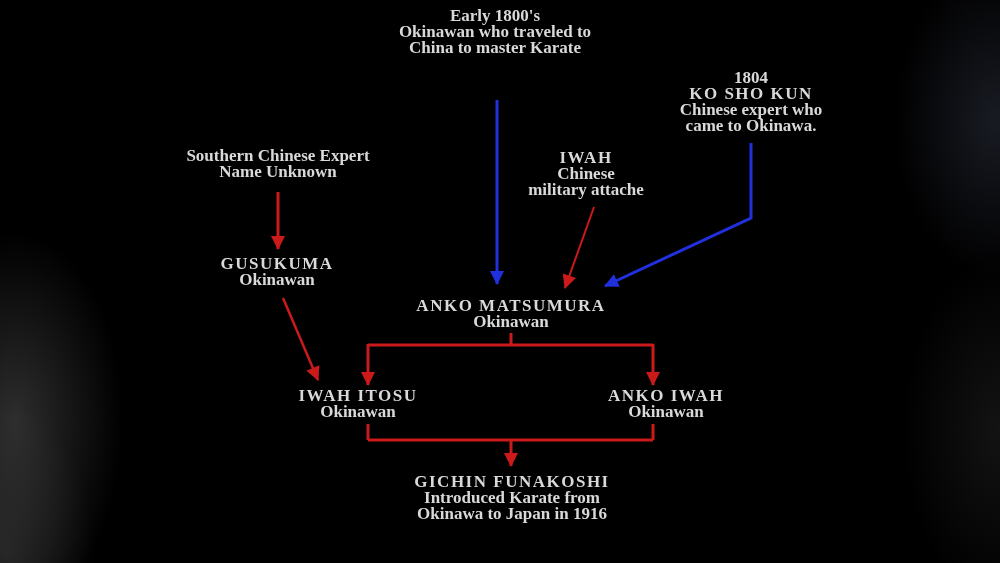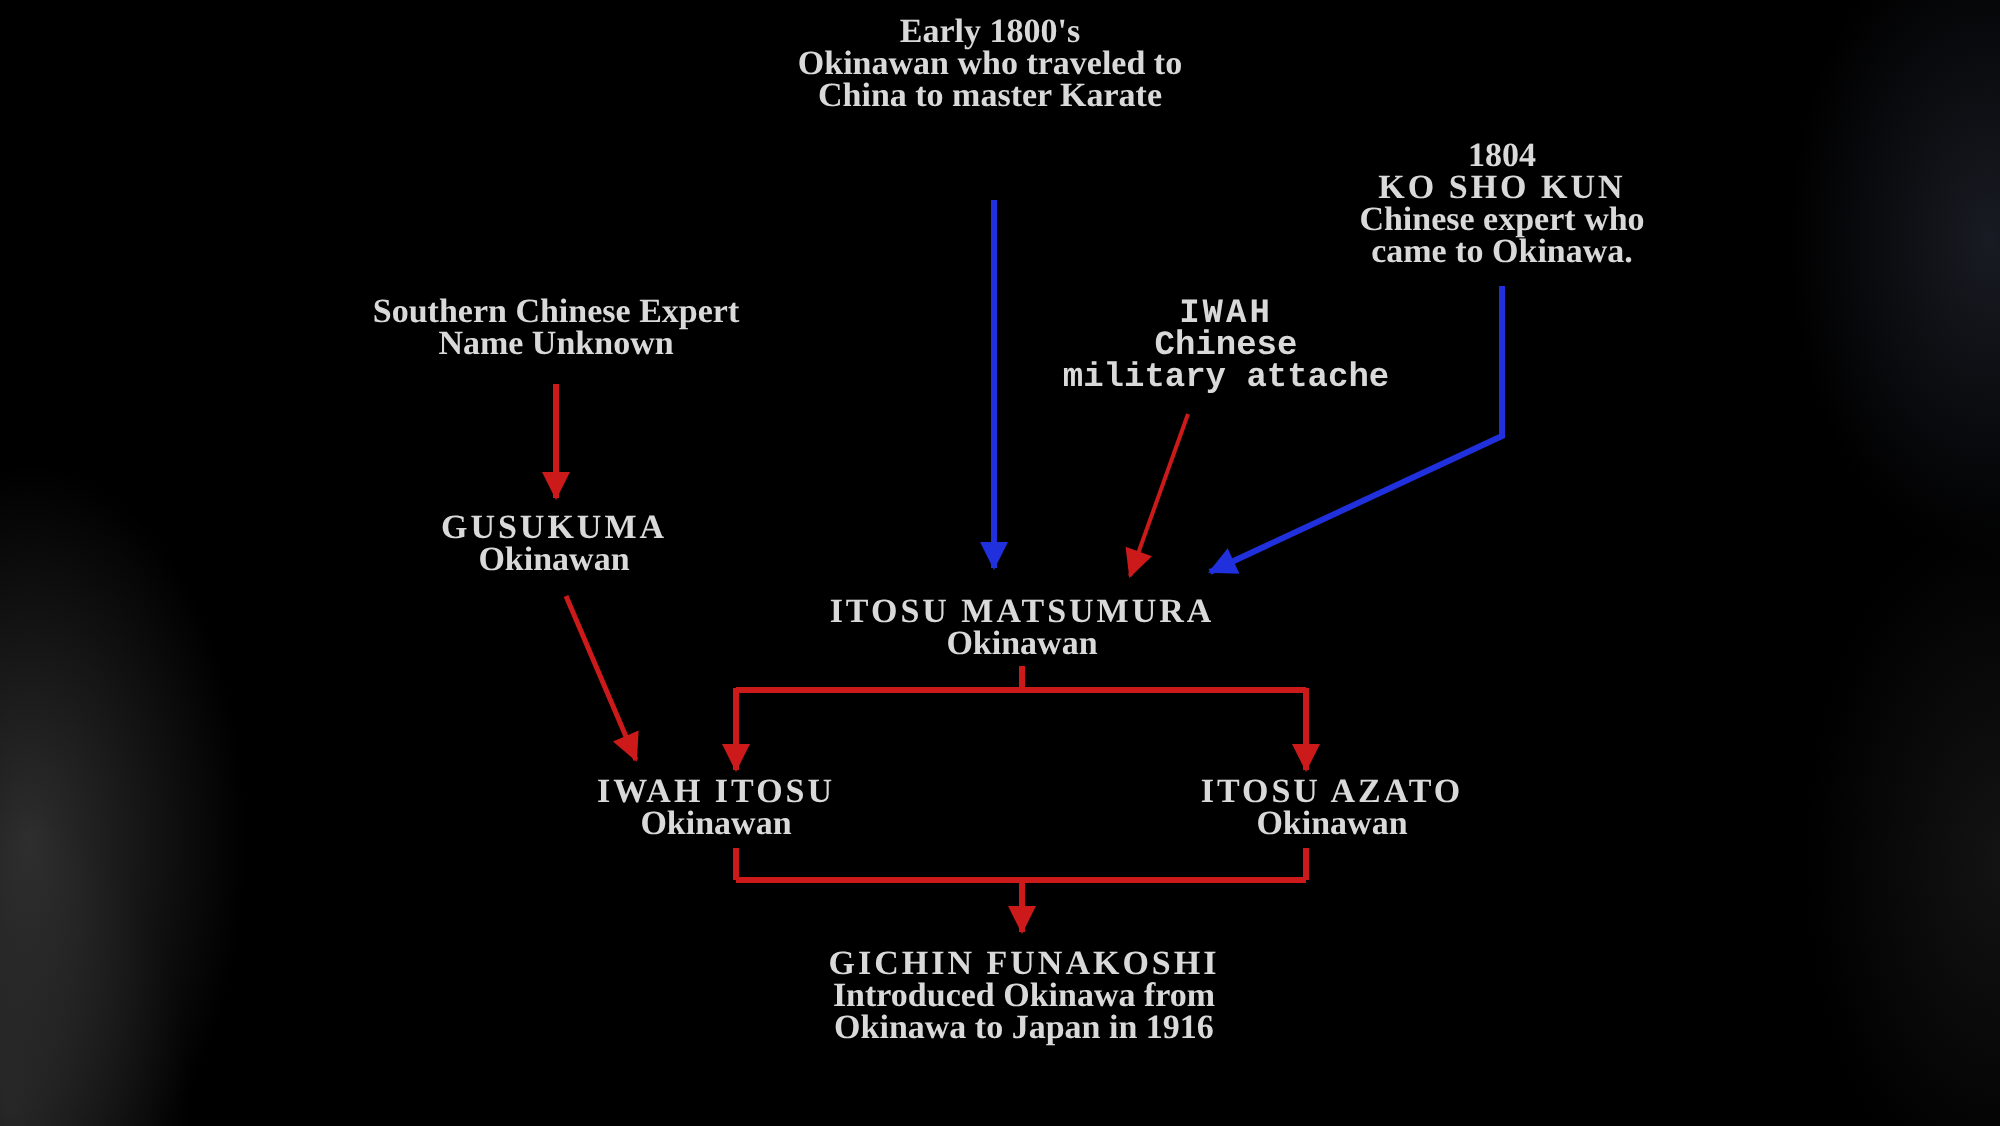--- a/index.html
+++ b/index.html
@@ -86,44 +86,44 @@
     <div class="line caps">KO SHO KUN</div>
     <div class="line">Chinese expert who</div>
     <div class="line">came to Okinawa.</div>
   </div>
 
   <div class="node" style="left:278px;top:148px;">
     <div class="line">Southern Chinese Expert</div>
     <div class="line">Name Unknown</div>
   </div>
 
-  <div class="node" style="left:613px;top:150px;font-family:Liberation Mono, monospace;">
+  <div class="node" style="left:586px;top:150px;">
     <div class="line caps">IWAH</div>
     <div class="line">Chinese</div>
     <div class="line">military attache</div>
   </div>
 
   <div class="node" style="left:277px;top:256px;">
     <div class="line caps">GUSUKUMA</div>
     <div class="line">Okinawan</div>
   </div>
 
   <div class="node" style="left:511px;top:298px;">
-    <div class="line caps">ITOSU MATSUMURA</div>
+    <div class="line caps">ANKO MATSUMURA</div>
     <div class="line">Okinawan</div>
   </div>
 
   <div class="node" style="left:358px;top:388px;">
     <div class="line caps">IWAH ITOSU</div>
     <div class="line">Okinawan</div>
   </div>
 
   <div class="node" style="left:666px;top:388px;">
-    <div class="line caps">ITOSU AZATO</div>
+    <div class="line caps">ANKO IWAH</div>
     <div class="line">Okinawan</div>
   </div>
 
   <div class="node" style="left:512px;top:474px;">
     <div class="line caps">GICHIN FUNAKOSHI</div>
-    <div class="line">Introduced Okinawa from</div>
+    <div class="line">Introduced Karate from</div>
     <div class="line">Okinawa to Japan in 1916</div>
   </div>
 </div>
 
 </body></html>

